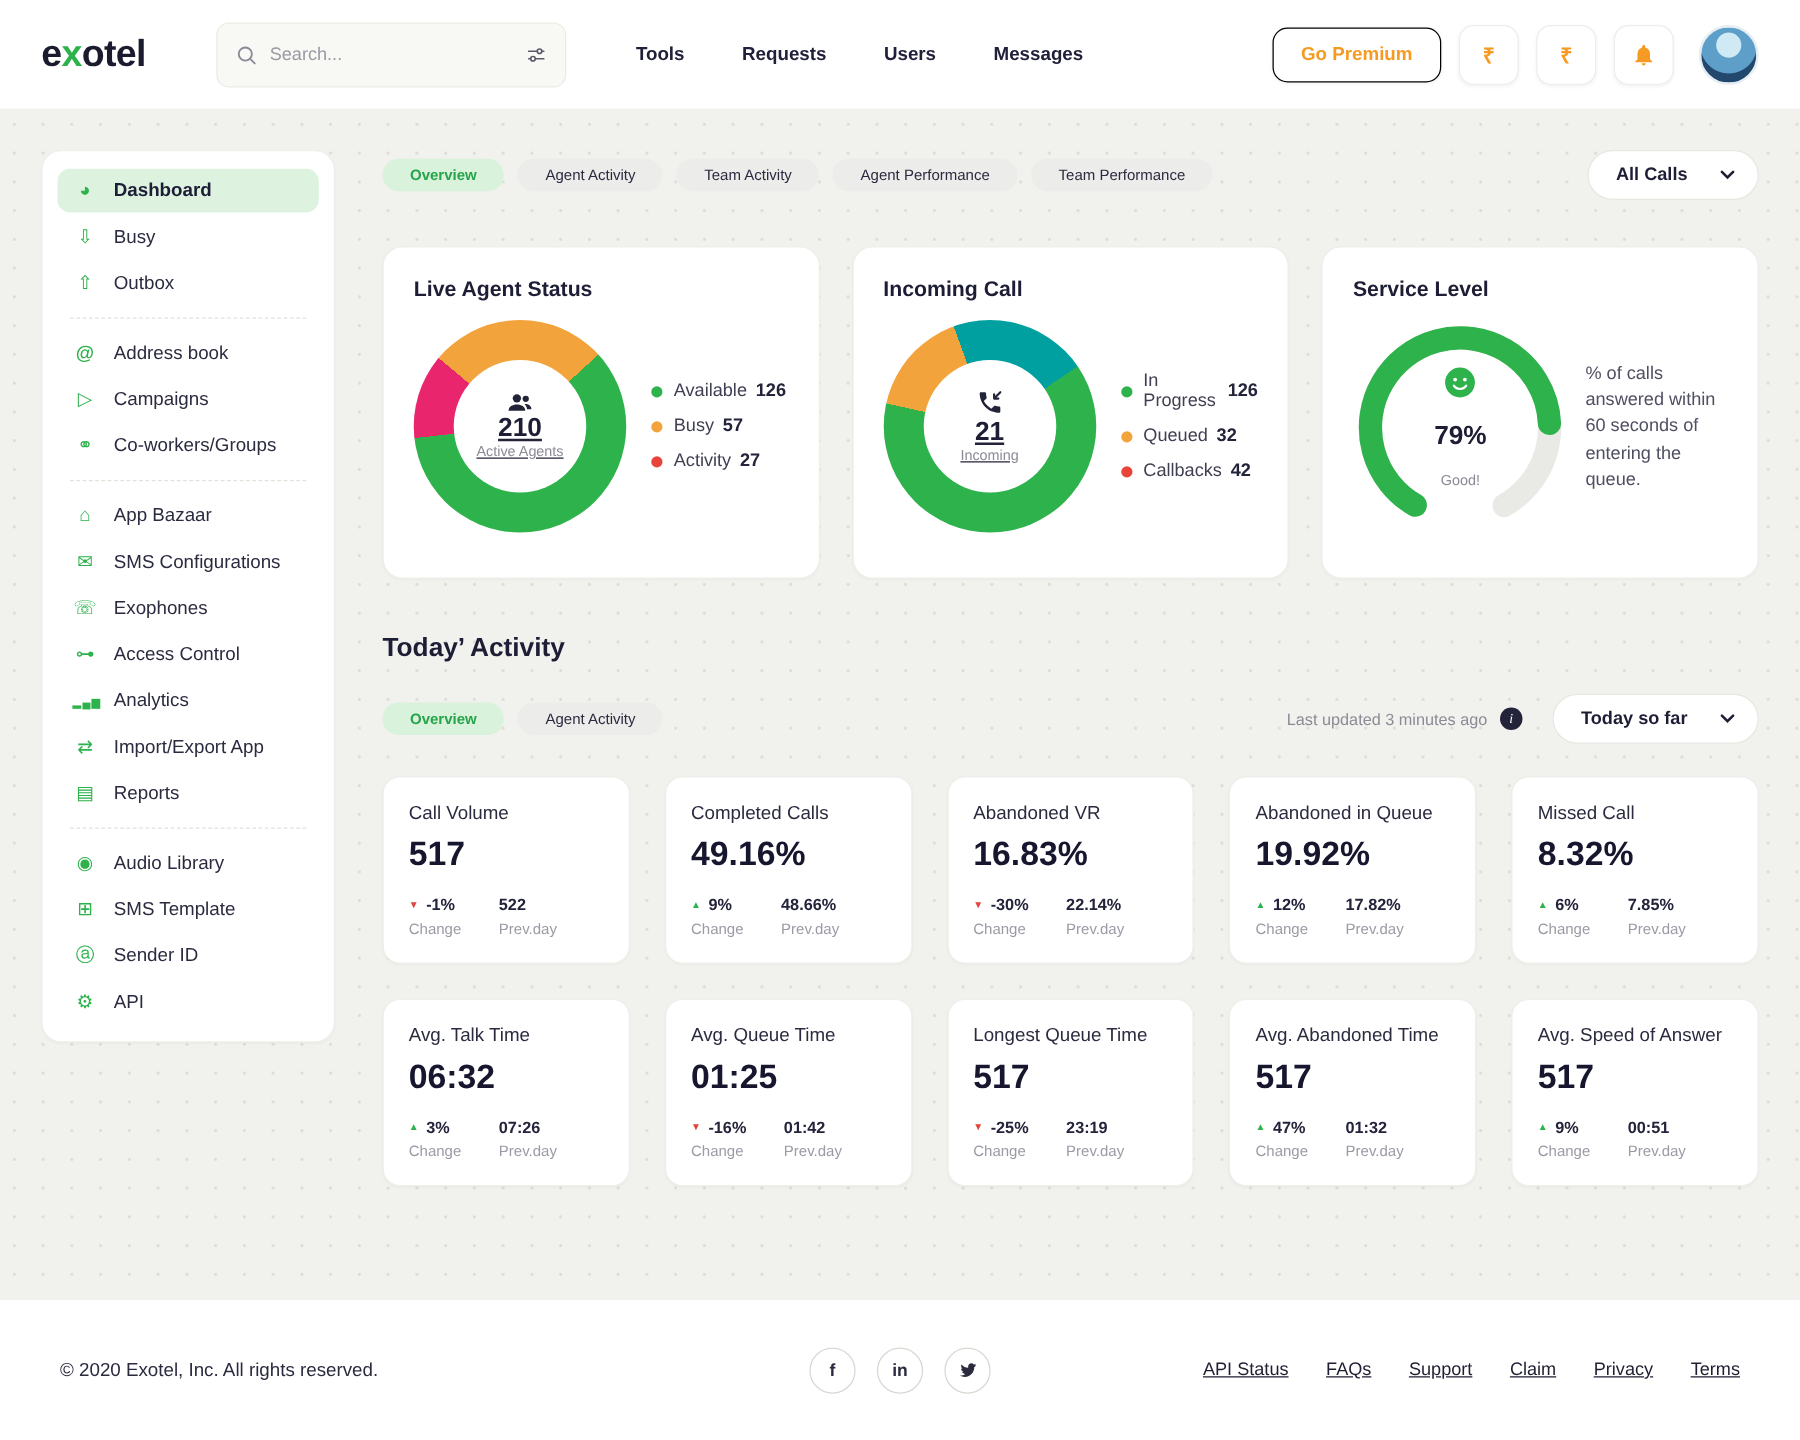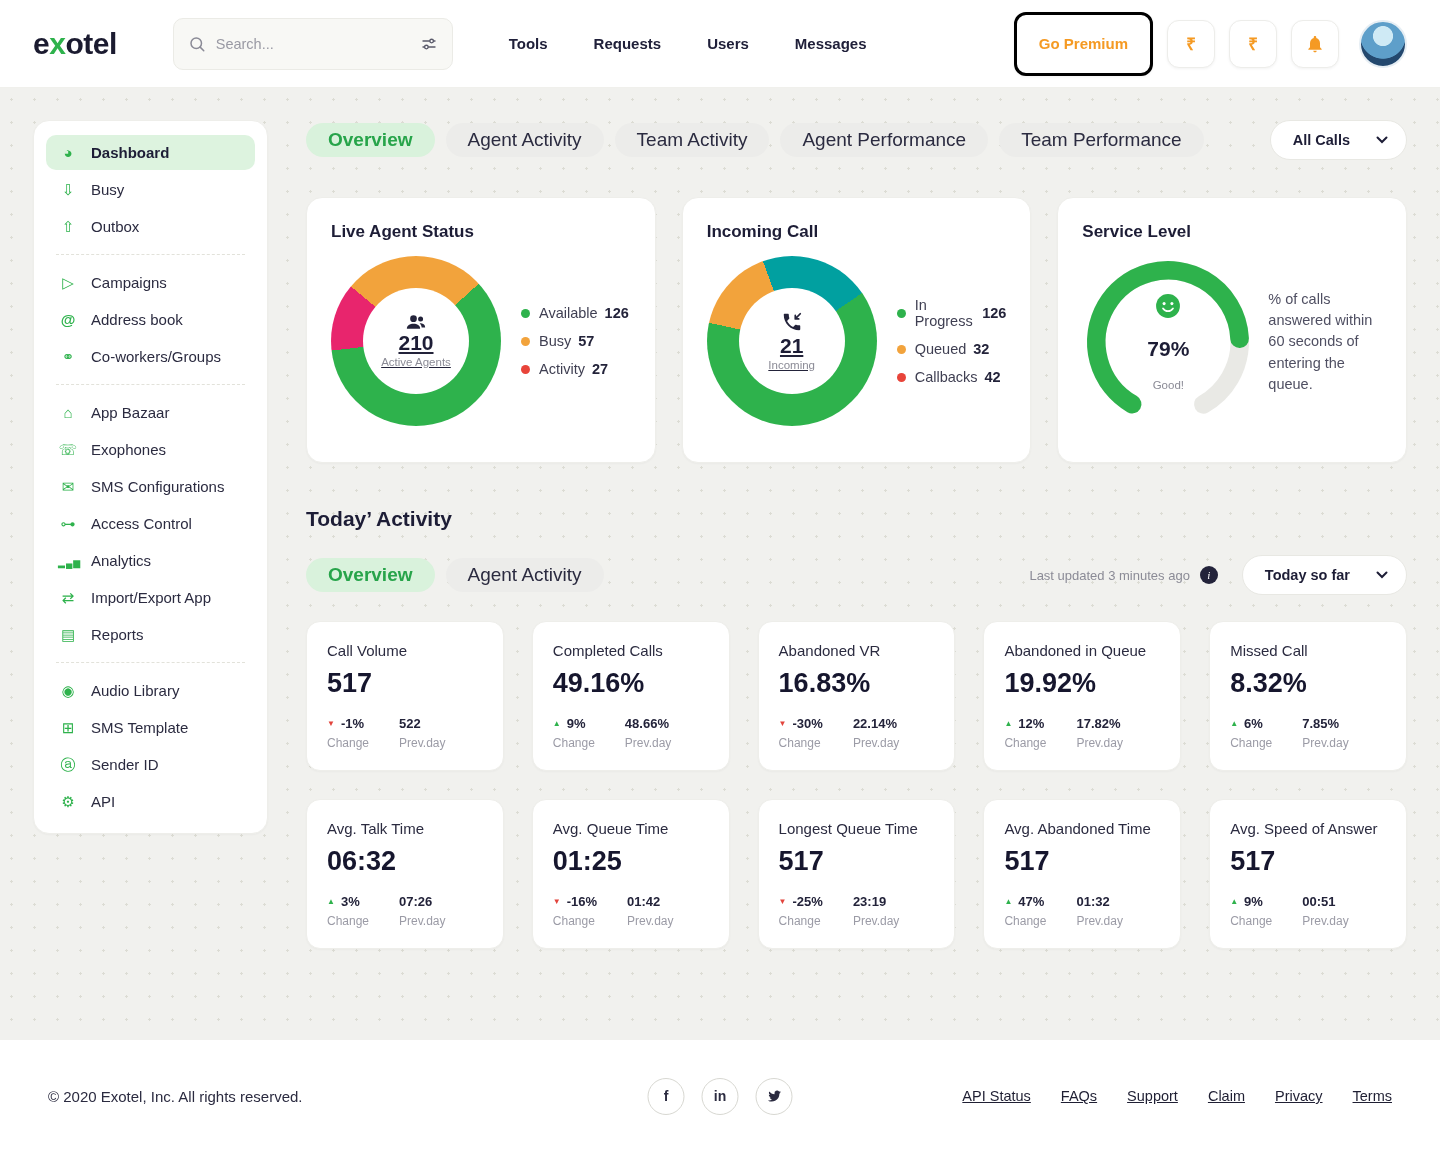--- a/index.html
+++ b/index.html
@@ -9,21 +9,21 @@
   
   .navbar { height:88px; background:#fff; display:flex; align-items:center; padding:0 33px; border-bottom:1px solid #f0f0ec; }
   .logo { font-size:30px; font-weight:700; color:#1b1b30; letter-spacing:-0.5px; cursor:pointer; }
   .logo-x { color:#2eb24c; }
   .search { width:280px; height:52px; background:#f8f8f5; border:1px solid #ebebe6; border-radius:10px; display:flex; align-items:center; padding:0 14px; gap:10px; margin-left:56px; }
   .search input { flex:1; border:none; background:transparent; outline:none; font-size:14.5px; color:#33334a; font-family:inherit; }
   .search input::placeholder { color:#9a9aa4; }
   .navlinks { display:flex; gap:46px; margin-left:56px; }
   .nav-link { font-size:15px; font-weight:600; color:#20203a; cursor:pointer; }
   .nav-right { margin-left:auto; display:flex; align-items:center; gap:14px; }
-  .premium { height:64px; padding:0 22px; border-radius:12px; border:3px solid #000000; background:#fff; color:#f59a23; font-weight:700; font-size:15px; cursor:pointer; font-family:inherit; box-shadow:0 1px 3px rgba(0,0,0,.05); }
+  .premium { height:44px; padding:0 22px; border-radius:12px; border:1px solid #000000; background:#fff; color:#f59a23; font-weight:700; font-size:15px; cursor:pointer; font-family:inherit; box-shadow:0 1px 3px rgba(0,0,0,.05); }
   .sq { width:48px; height:48px; border-radius:12px; border:1px solid #ededea; background:#fff; display:flex; align-items:center; justify-content:center; color:#f59a23; font-size:17px; font-weight:700; cursor:pointer; box-shadow:0 1px 3px rgba(0,0,0,.05); }
   .avatar { width:48px; height:48px; border-radius:50%; margin-left:6px; cursor:pointer; border:2px solid #e6eef4;
     background: radial-gradient(circle at 50% 32%, #cfeaf5 0 26%, #5e9fca 28% 60%, #23486e 62% 100%); }
 
   
   .page { display:flex; gap:38px; padding:32px 33px 36px; min-height:952px;
     background-color:#f1f1ee;
     background-image:radial-gradient(circle, #dcdcd4 1px, transparent 1.3px);
     background-size:23px 23px; }
 
@@ -41,21 +41,21 @@
   .icon-exophones::before{content:"☏"} .icon-sms-config::before{content:"✉"}
   .icon-access-control::before{content:"⊶"} .icon-analytics::before{content:"▂▄▆";font-size:9px;letter-spacing:1px}
   .icon-import-export::before{content:"⇄"} .icon-reports::before{content:"▤"}
   .icon-audio-library::before{content:"◉"} .icon-sms-template::before{content:"⊞"}
   .icon-sender-id::before{content:"ⓐ"} .icon-personalization::before{content:"☷"}
   .icon-api::before{content:"⚙"}
 
   
   .content { flex:1; min-width:0; }
   .tabs { display:flex; gap:11px; align-items:center; }
-  .pill { padding:6px 22px; border-radius:20px; background:#ececea; border:none; font-size:19px; color:#2b2b40; font-weight:500; cursor:pointer; font-family:inherit; white-space:nowrap; }
+  .pill { padding:6px 22px; border-radius:20px; background:#ececea; border:none; font-size:12px; color:#2b2b40; font-weight:500; cursor:pointer; font-family:inherit; white-space:nowrap; }
   .pill.is-true { background:#d9f2dc; color:#27a44a; font-weight:700; }
   .dd { margin-left:auto; display:flex; align-items:center; gap:26px; background:#fff; border:1px solid #e8e8e3; border-radius:22px; padding:11px 18px 11px 22px; font-size:14.5px; font-weight:700; color:#1d1d36; cursor:pointer; font-family:inherit; }
 
   .top-cards { display:grid; grid-template-columns:repeat(3,1fr); gap:26px; margin-top:37px; }
   .card { background:#fff; border:1px solid #eeeeea; border-radius:16px; padding:24px; box-shadow:0 1px 2px rgba(20,20,40,.03); min-height:266px; }
   .card-title { font-size:17px; font-weight:700; color:#1d1d36; }
   .card-body { display:flex; align-items:center; margin-top:14px; gap:6px; }
 
   .donut { width:170px; height:170px; flex:0 0 170px; border-radius:50%; display:flex; align-items:center; justify-content:center; }
   .donut-hole { width:106px; height:106px; background:#fff; border-radius:50%; display:flex; flex-direction:column; align-items:center; justify-content:center; gap:1px;text-decoration:underline; }
@@ -167,49 +167,49 @@
       </div>
 
       <div class="side-item">
         <span class="si icon-outbox"></span>
         <span class="side-label">Outbox</span>
       </div>
 
     <div class="side-divider"></div>
 
       <div class="side-item">
+        <span class="si icon-address-book"></span>
+        <span class="side-label">Address book</span>
+      </div>
+
+      <div class="side-item">
         <span class="si icon-campaigns"></span>
         <span class="side-label">Campaigns</span>
       </div>
 
       <div class="side-item">
-        <span class="si icon-address-book"></span>
-        <span class="side-label">Address book</span>
-      </div>
-
-      <div class="side-item">
         <span class="si icon-co-workers"></span>
         <span class="side-label">Co-workers/Groups</span>
       </div>
 
     <div class="side-divider"></div>
 
       <div class="side-item">
         <span class="si icon-app-bazaar"></span>
         <span class="side-label">App Bazaar</span>
       </div>
 
       <div class="side-item">
+        <span class="si icon-sms-config"></span>
+        <span class="side-label">SMS Configurations</span>
+      </div>
+
+      <div class="side-item">
         <span class="si icon-exophones"></span>
         <span class="side-label">Exophones</span>
-      </div>
-
-      <div class="side-item">
-        <span class="si icon-sms-config"></span>
-        <span class="side-label">SMS Configurations</span>
       </div>
 
       <div class="side-item">
         <span class="si icon-access-control"></span>
         <span class="side-label">Access Control</span>
       </div>
 
       <div class="side-item">
         <span class="si icon-analytics"></span>
         <span class="side-label">Analytics</span>

